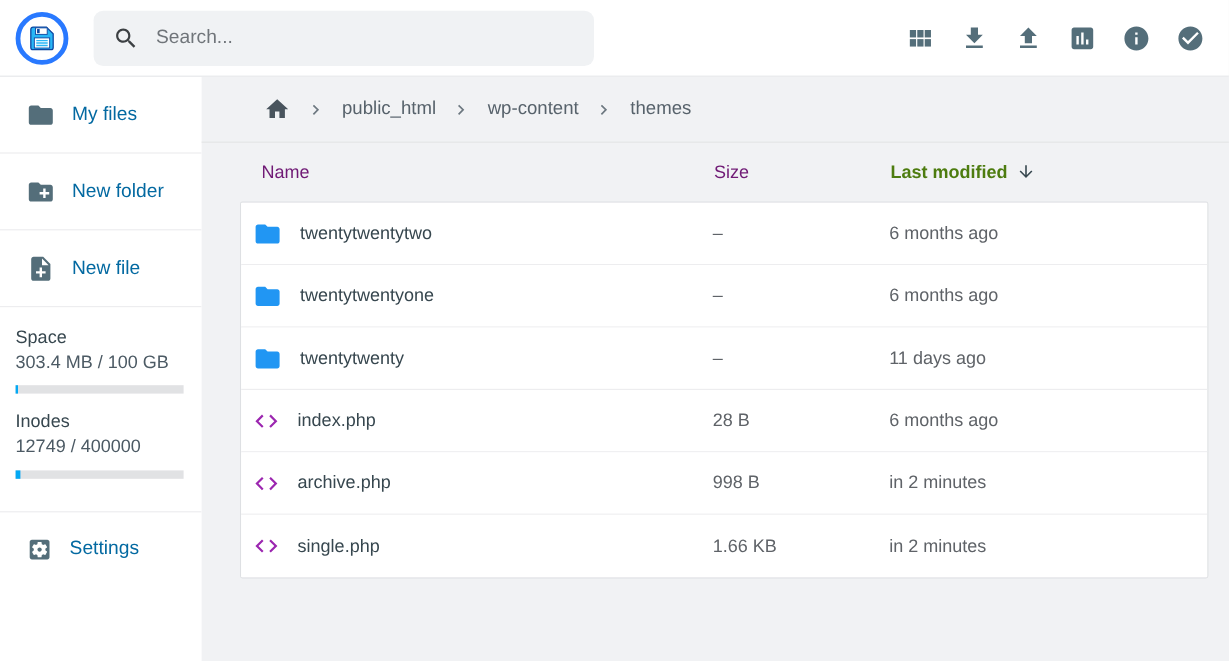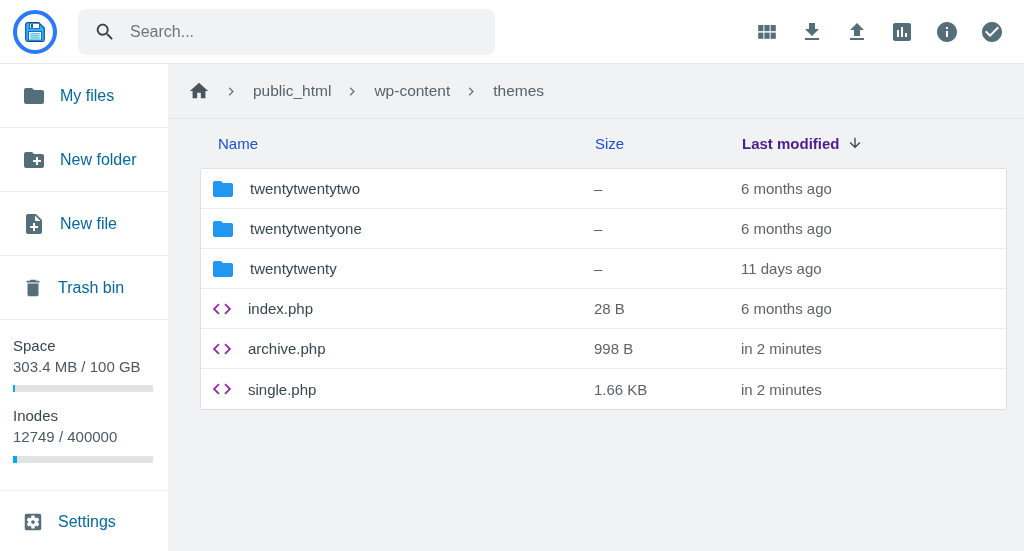--- a/index.html
+++ b/index.html
@@ -31,35 +31,35 @@
   .usage{padding:17px 16px 12px 13px;}
   .usage-block{margin-bottom:15px;}
   .usage-title{font-size:15px;font-weight:normal;color:#37474f;margin-bottom:3px;}
   .usage-value{font-size:15px;color:#4c5a64;line-height:1.35;width:142px;}
   .bar{margin-top:8px;width:140px;height:7px;background:#e1e2e4;}
   .bar-fill{height:100%;background:#03a9f4;min-width:2px;}
   .settings-item{border-top:1px solid #ededef;border-bottom:none;}
 
   
   .main{position:absolute;top:64px;left:168px;width:856px;height:487px;}
-  .breadcrumb{height:55px;display:flex;align-items:center;padding-left:20px;gap:13px;
+  .breadcrumb{height:55px;display:flex;align-items:center;padding-left:52px;gap:13px;
     border-bottom:1px solid #e4e5e7;font-size:15.5px;color:#57626b;}
   .crumb{cursor:pointer;}
   .crumb-home{color:#49545d;cursor:pointer;}
   .crumb-sep{color:#6d7880;}
 
   .listing-header{height:49px;margin:0 17px 0 32px;display:grid;
     grid-template-columns:1fr 147px 265px;align-items:center;font-size:15px;}
-  .hdr{color:#1d4ed8;}
+  .hdr{color:#701a75;}
   .hdr-name{padding-left:18px;}
-  .hdr-modified{color:#4c1d95;font-weight:bold;display:flex;align-items:flex-start;gap:7px;cursor:pointer;}
+  .hdr-modified{color:#4d7c0f;font-weight:bold;display:flex;align-items:flex-start;gap:7px;cursor:pointer;}
   .hdr-sort{color:#37474f;}
 
   .card{margin:0 17px 0 32px;background:#ffffff;border:1px solid #dee0e3;border-radius:2px;}
-  .row{height:40px;display:grid;grid-template-columns:1fr 147px 265px;align-items:center;
+  .row{height:52px;display:grid;grid-template-columns:1fr 147px 265px;align-items:center;
     border-bottom:1px solid #ededef;font-size:15px;cursor:pointer;background:#fff;}
   .row:last-child{border-bottom:none;}
   .cell-name{display:flex;align-items:center;gap:15px;padding-left:10px;color:#37474f;}
   .cell-size,.cell-modified{color:#5f6368;}
   .icon-folder{color:#2196f3;}
   .icon-code{color:#9c27b0;}
 </style>
 </head>
 <body>
 
@@ -155,28 +155,20 @@
         <span class="label">New folder</span>
       </div>
       <div class="side-item">
         <span class="icon ">
           <svg width="24" height="24" viewBox="0 0 24 24" fill="currentColor">
             <path d="M14 2H6c-1.1 0-2 .9-2 2v16c0 1.1.9 2 2 2h12c1.1 0 2-.9 2-2V8l-6-6zm2 14h-3v3h-2v-3H8v-2h3v-3h2v3h3v2zm-3-7V3.5L18.5 9H13z"></path>
           </svg>
         </span>
         <span class="label">New file</span>
       </div>
-      <div class="side-item">
-        <span class="icon ">
-          <svg width="22" height="22" viewBox="0 0 24 24" fill="currentColor">
-            <path d="M6 19c0 1.1.9 2 2 2h8c1.1 0 2-.9 2-2V7H6v12zM19 4h-3.5l-1-1h-5l-1 1H5v2h14V4z"></path>
-          </svg>
-        </span>
-        <span class="label">Trash bin</span>
-      </div>
     </div>
 
   <div class="usage">
     <div class="usage-block">
       <div class="usage-title">Space</div>
       <div class="usage-value">303.4 MB / 100 GB</div>
       <div class="bar">
         <div class="bar-fill" style="width: 0.4%;"></div>
       </div>
     </div>

